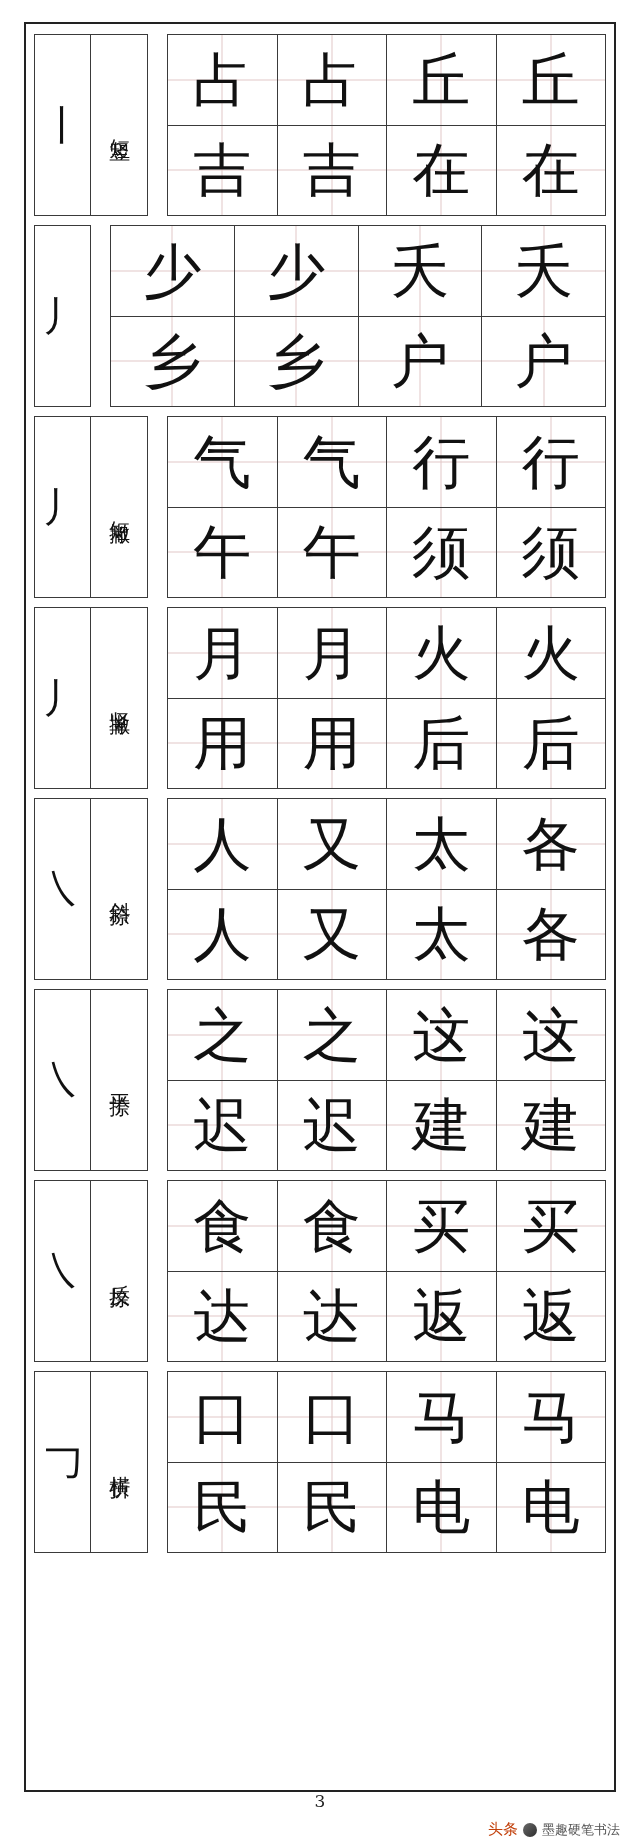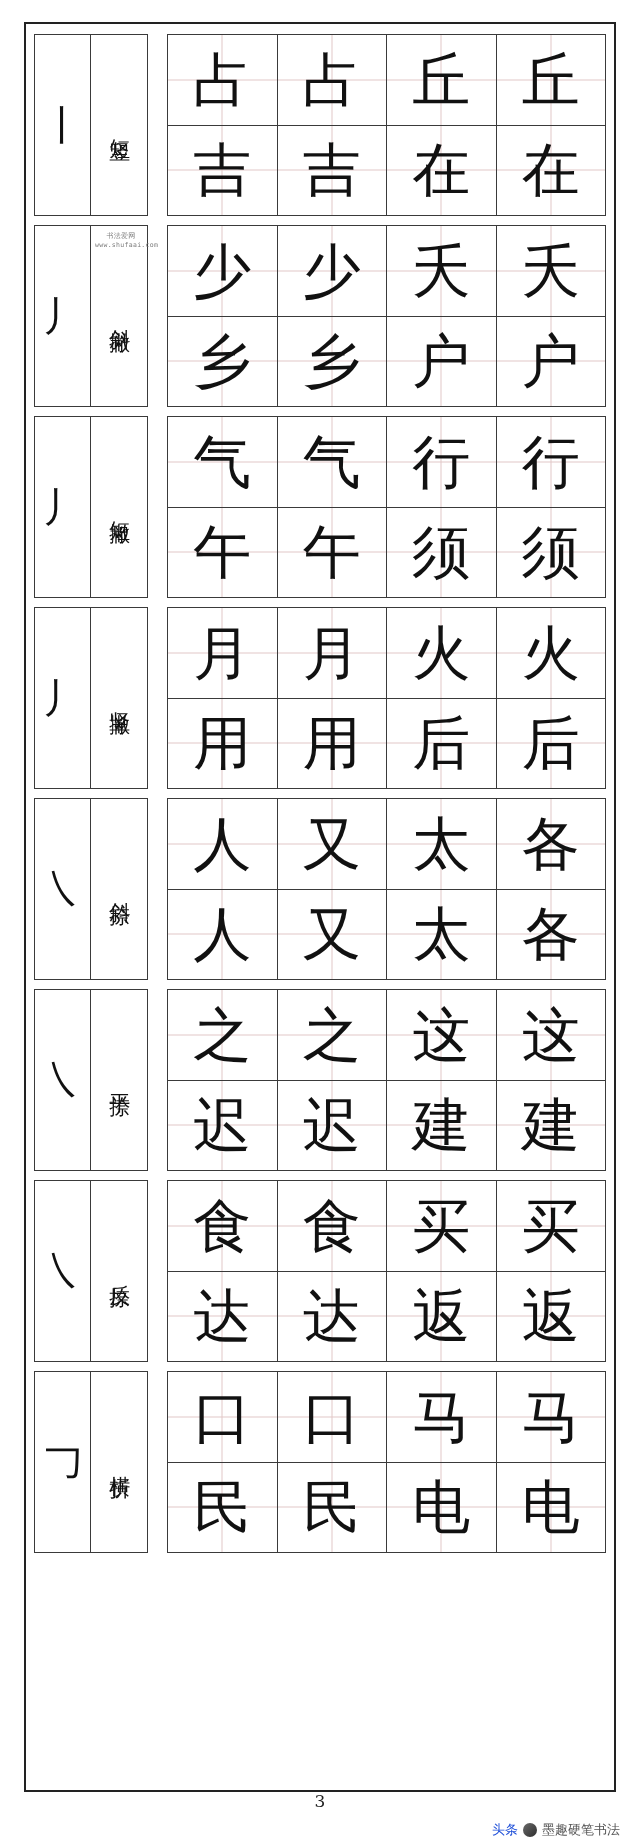--- a/index.html
+++ b/index.html
@@ -164,22 +164,22 @@
     position: absolute;
     right: 20px;
     bottom: 8px;
     display: flex;
     align-items: center;
     gap: 5px;
     font-size: 13px;
     color: #555;
   }
   .toutiao-mark {
-    font-size: 13px;
-    color: #1d4ed8;
+    font-size: 15px;
+    color: #c2410c;
   }
   .avatar {
     width: 14px;
     height: 14px;
     border-radius: 50%;
     background: linear-gradient(135deg, #6a6a6a, #2d2d2d);
     display: inline-block;
   }
 </style>
 </head>
@@ -222,27 +222,20 @@
           <div class="cell">
               <span class="han">在</span>
             </div>
         </div>
       </div>
 
       <div class="row">
         <div class="stroke-cell">
           <span class="stroke-glyph">丿</span>
         </div>
-        <div class="name-cell">
-          <div class="watermark">
-            <div>书法爱网</div>
-            <div class="wm2">www.shufaai.com</div>
-          </div>
-          <span class="name-text">斜撇</span>
-        </div>
         <div class="gap"></div>
         <div class="grid">
           <div class="cell">
               <span class="han">少</span>
             </div>
           <div class="cell">
               <span class="han">少</span>
             </div>
           <div class="cell">
               <span class="han">夭</span>

